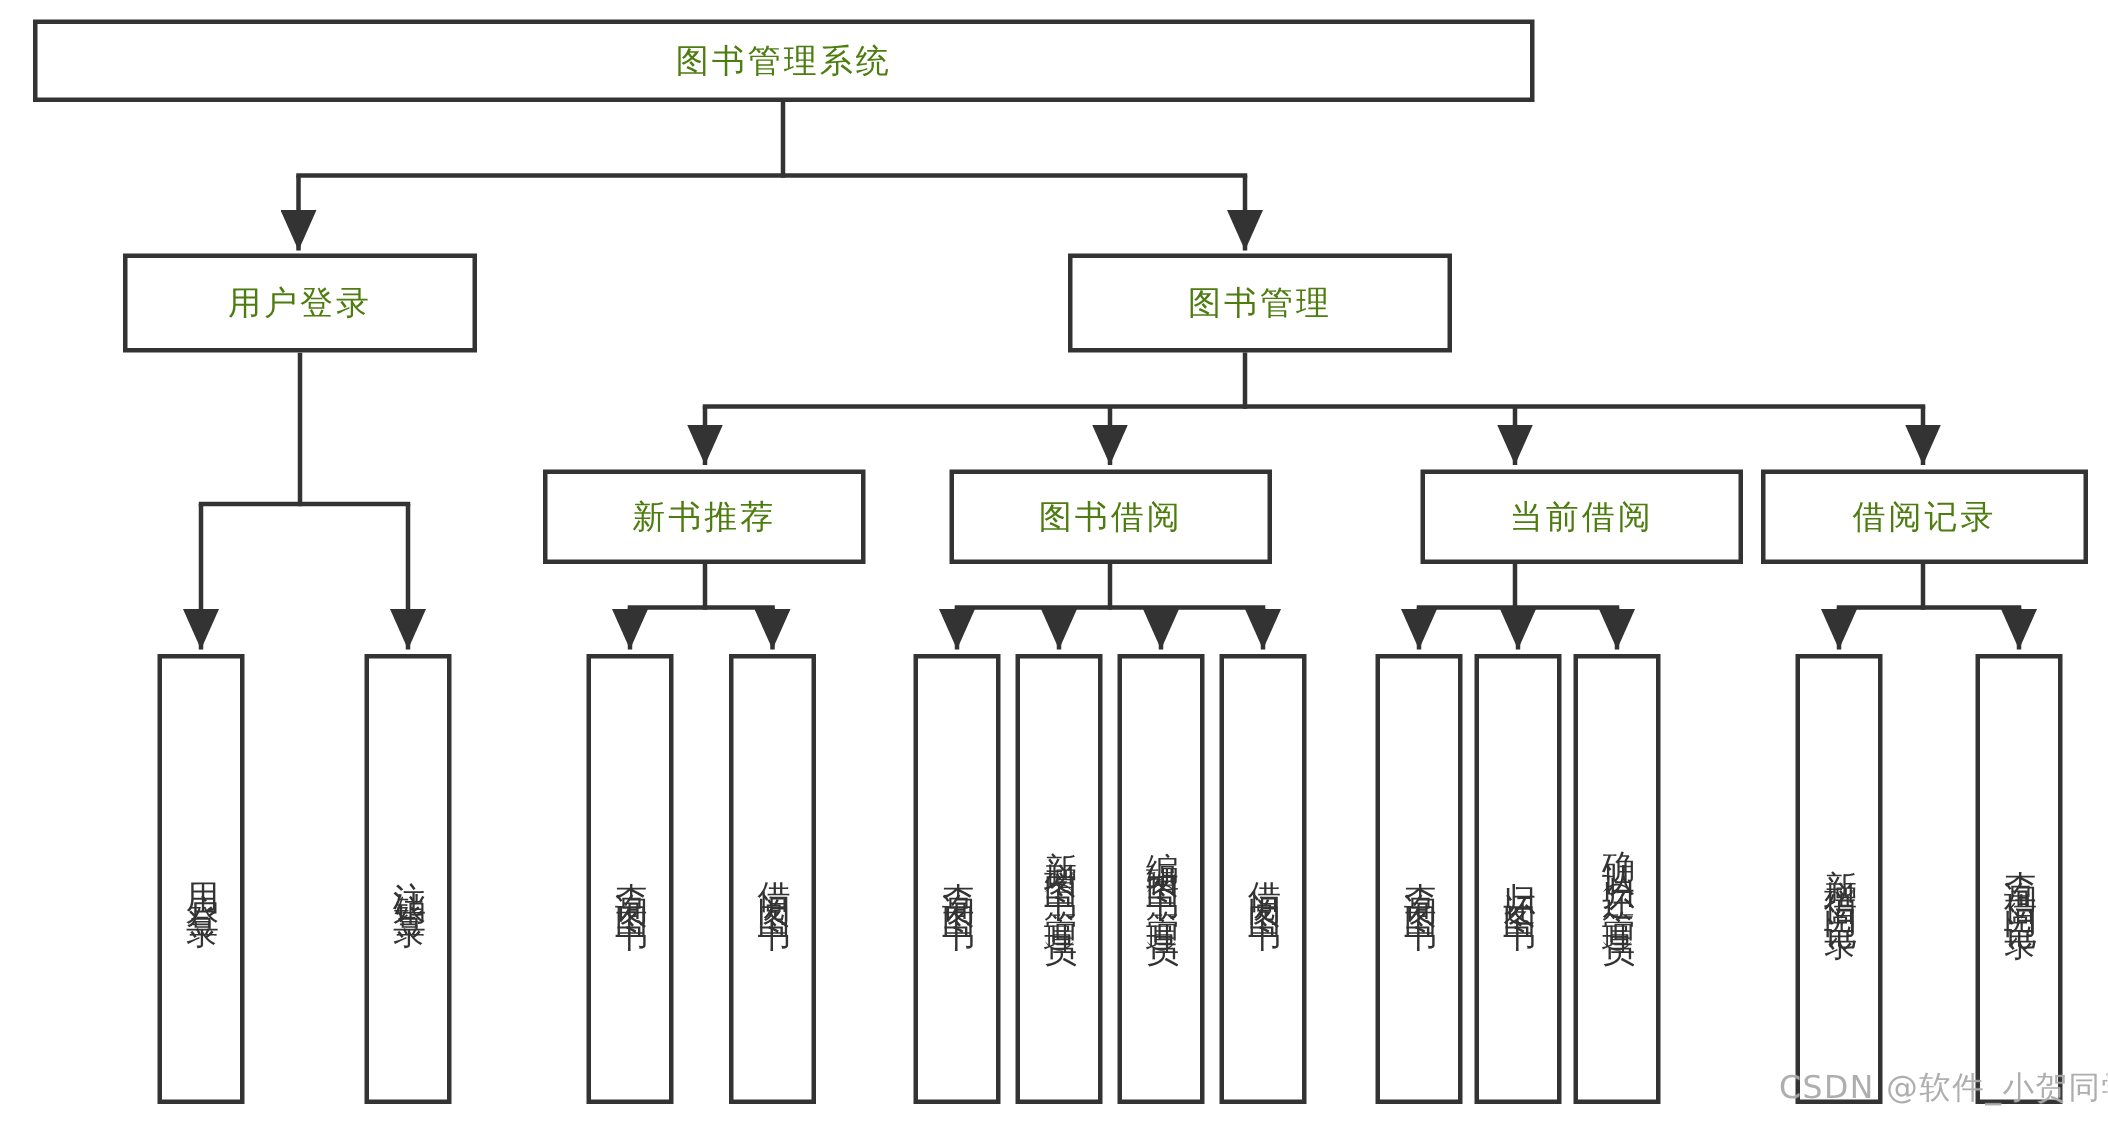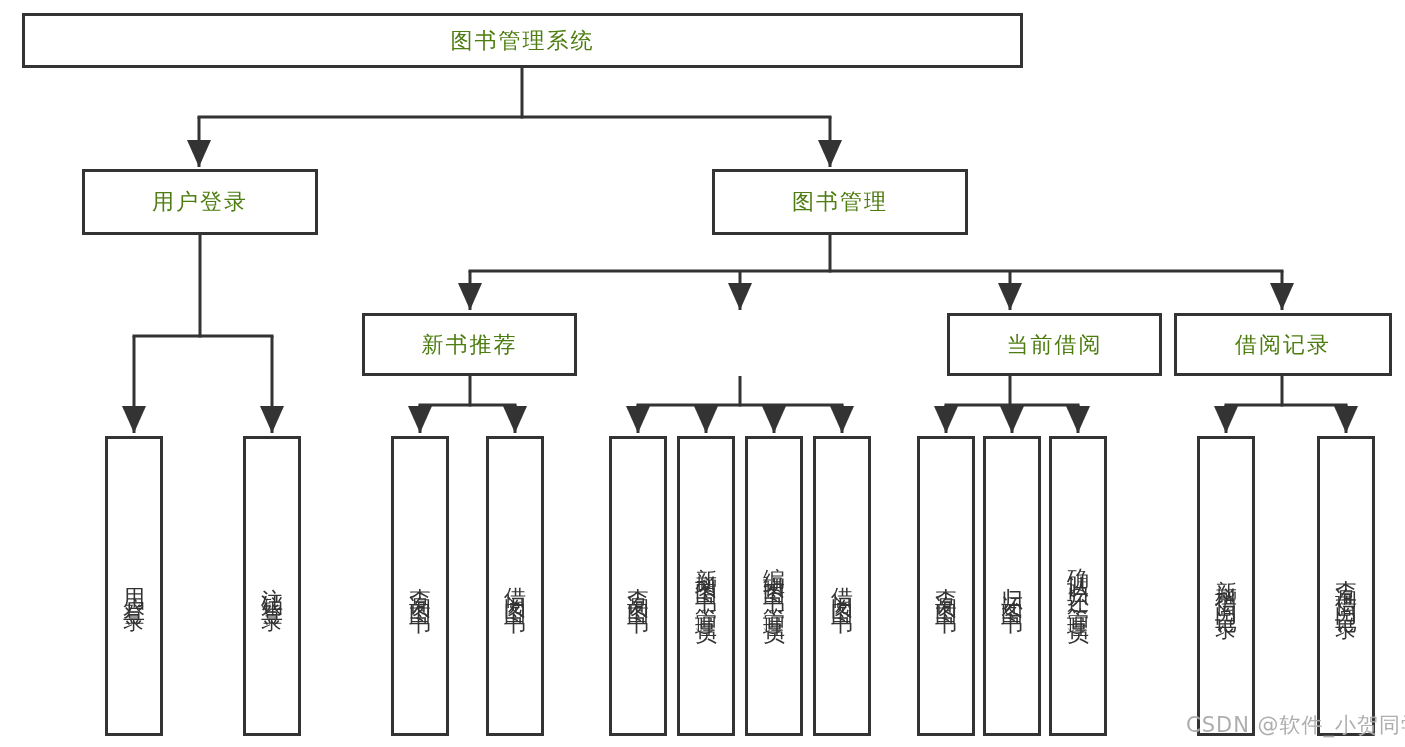--- a/index.html
+++ b/index.html
@@ -84,20 +84,21 @@
       <line x1="1346" y1="405" x2="1346" y2="433" marker-end="url(#arrow)"></line>
     </g>
   </svg>
 
   <div class="box" style="left:22px; top:13px; width:1001px; height:55px;">图书管理系统</div>
 
   <div class="box" style="left:82px; top:169px; width:236px; height:66px;">用户登录</div>
   <div class="box" style="left:712px; top:169px; width:256px; height:66px;">图书管理</div>
 
   <div class="box" style="left:362px; top:313px; width:215px; height:63px;">新书推荐</div>
+  <div class="box" style="left:633px; top:313px; width:215px; height:63px;">图书借阅</div>
   <div class="box" style="left:903px; top:313px; width:215px; height:63px;margin-left:44px;">当前借阅</div>
   <div class="box" style="left:1174px; top:313px; width:218px; height:63px;">借阅记录</div>
 
   <div class="vbox" style="left:105px; top:436px; width:58px; height:300px;">
     <span class="vtext">用户登录</span>
   </div>
   <div class="vbox" style="left:243px; top:436px; width:58px; height:300px;">
     <span class="vtext">注销登录</span>
   </div>
 

